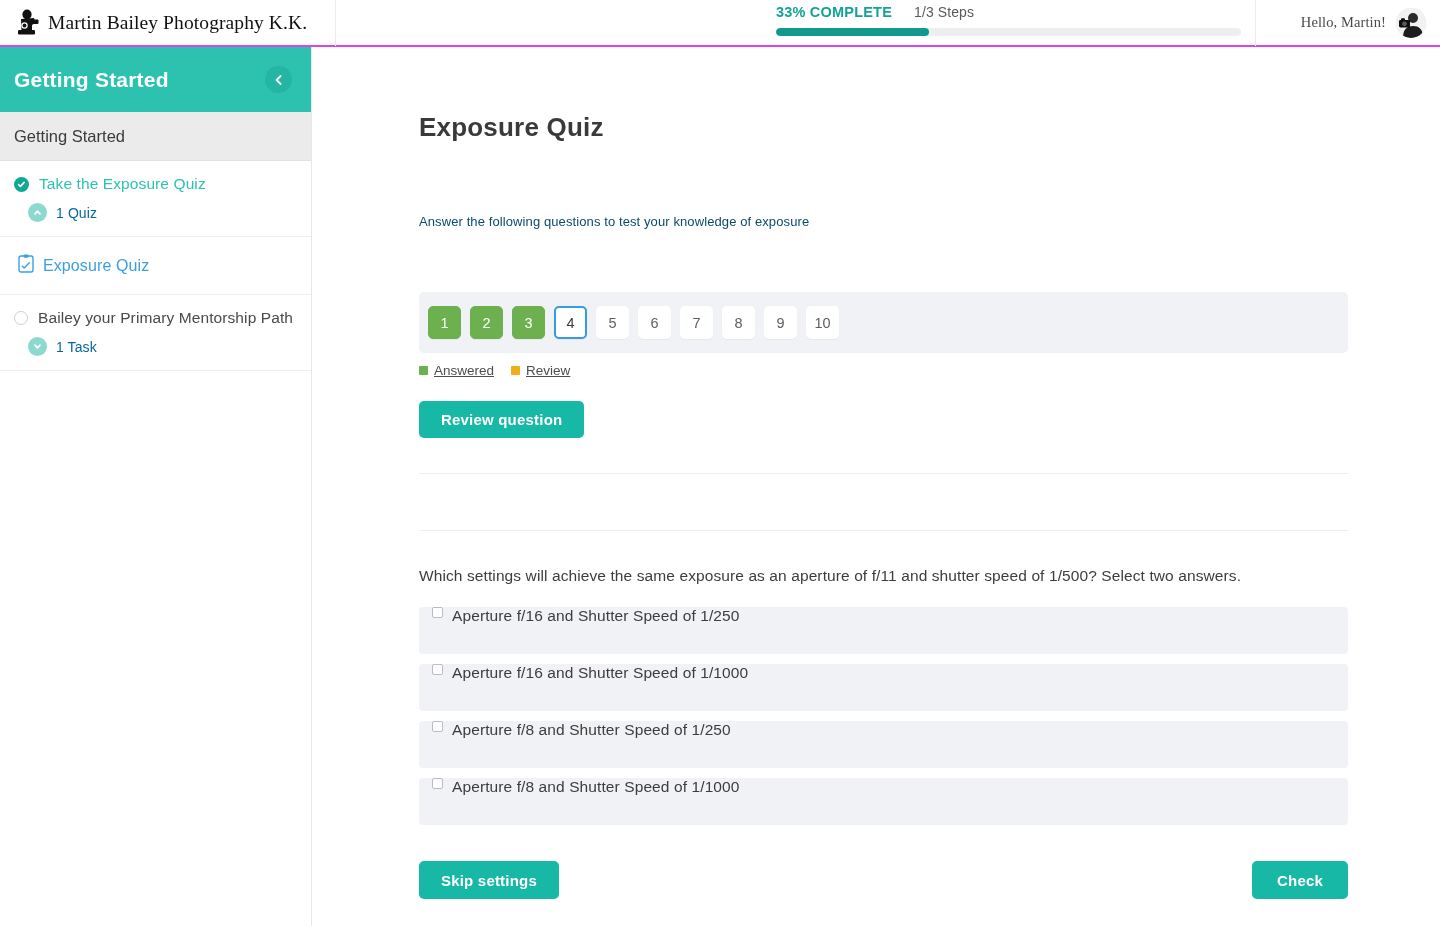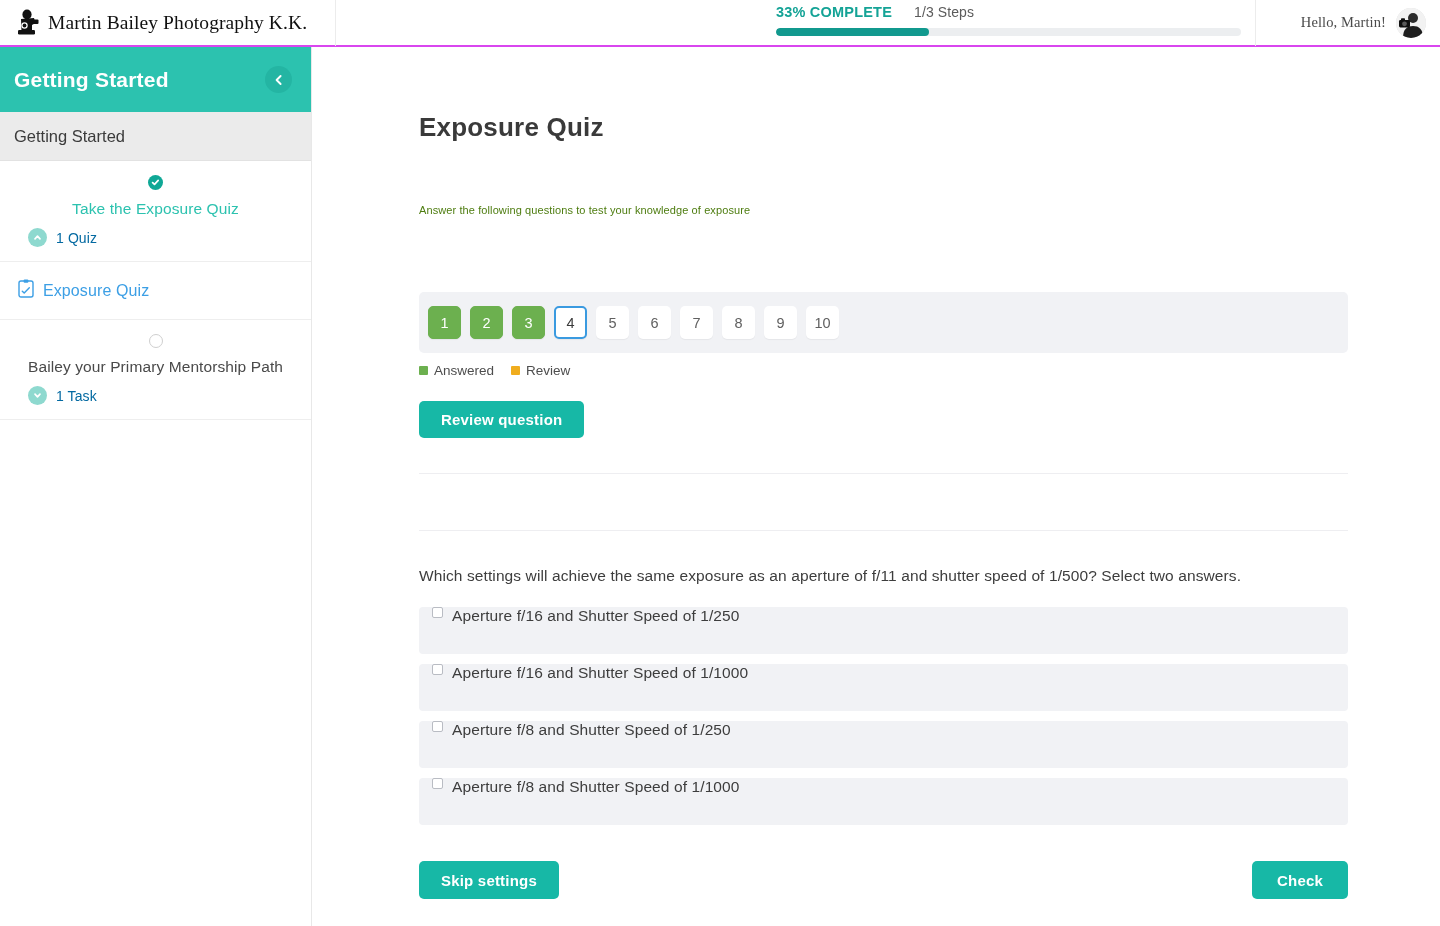--- a/index.html
+++ b/index.html
@@ -165,21 +165,20 @@
   }
 
   .nav-block { border-bottom: 1px solid #eeeeee; }
 
   .nav-item {
     display: flex;
     align-items: center;
     padding: 14px 14px 0 14px;
     gap: 10px;
     cursor: pointer;
-    flex-direction: column;
   }
   .nav-item-label {
     font-size: 15.5px;
     letter-spacing: 0.1px;
   }
   .nav-item.done .nav-item-label { color: #2cc2af; }
   .nav-item.todo .nav-item-label { color: #4a4a4a; }
 
   .check-circle {
     width: 15px; height: 15px;
@@ -249,23 +248,23 @@
     left: 95px;
     top: 65px;
     font-size: 26px;
     color: #3a3a3a;
     letter-spacing: 0.2px;
   }
 
   .intro {
     position: absolute;
     left: 95px;
-    top: 157px;
-    font-size: 11px;
-    color: #4d7c0f;
+    top: 167px;
+    font-size: 13px;
+    color: #0c4a6e;
     letter-spacing: 0.1px;
   }
 
   .qnav {
     position: absolute;
     left: 95px;
     top: 245px;
     width: 929px;
     height: 61px;
     background: #f1f2f5;
@@ -313,20 +312,21 @@
     align-items: center;
     gap: 6px;
   }
   .legend-swatch {
     width: 9px; height: 9px;
     border-radius: 1px;
   }
   .legend-label {
     font-size: 13.5px;
     color: #4d4d4d;
+    text-decoration: underline;
   }
 
   .btn {
     border: none;
     border-radius: 5px;
     background: #17b8a6;
     color: #ffffff;
     font-family: "Liberation Sans", sans-serif;
     font-size: 15px;
     font-weight: bold;

